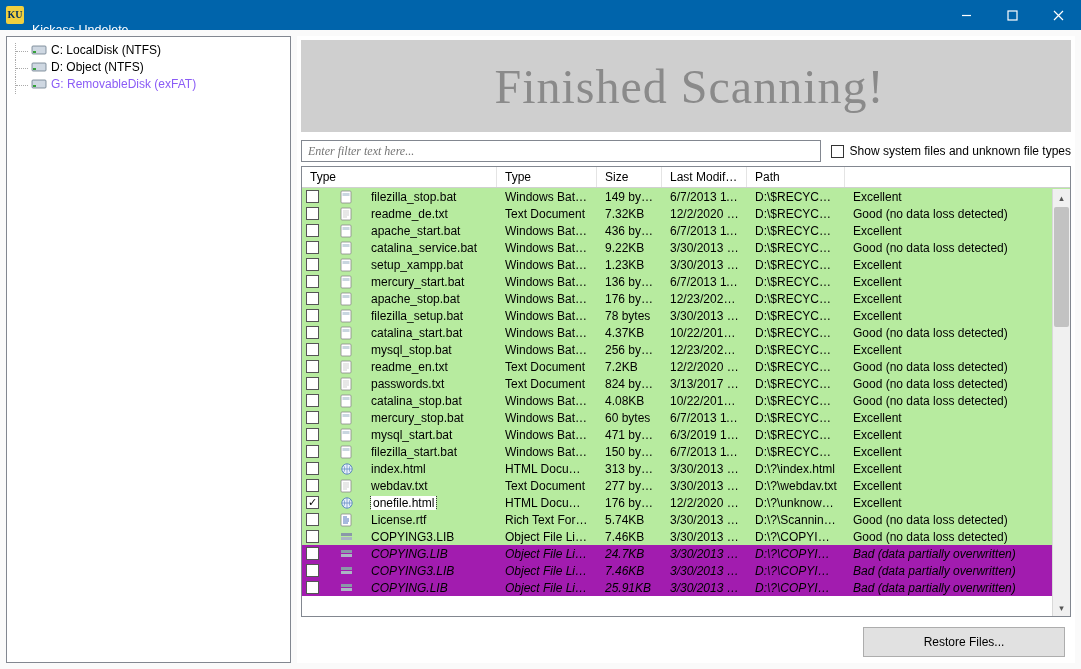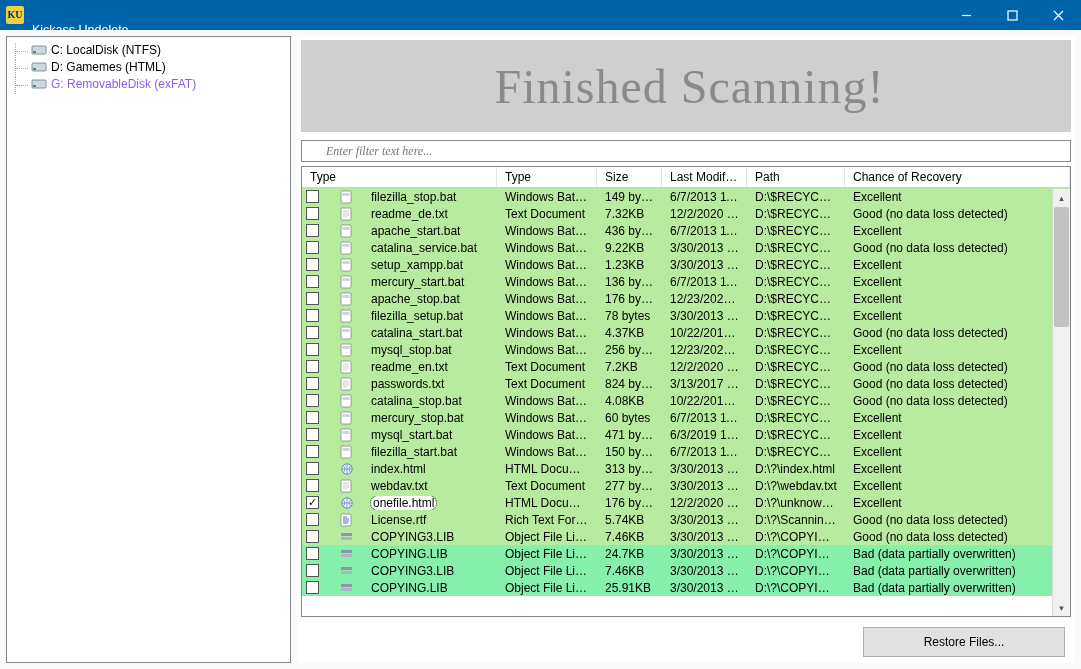--- a/index.html
+++ b/index.html
@@ -15,36 +15,36 @@
   .tree-item { display: flex; align-items: flex-start; height: 17px; padding-left: 18px; position: relative; }
   .tree-item::before { content: ""; position: absolute; left: 2px; top: 0; bottom: 0; border-left: 1px dotted #aaa; }
   .tree-item .dash { position: absolute; left: 3px; width: 12px; border-top: 1px dotted #aaa; top: 8px; }
   .disk-icon { width: 16px; height: 14px; margin-right: 4px; }
   .disk-icon svg { display: block; }
   .greyed { color: #8b5cf6; }
   .right-pane { flex: 1; display: flex; flex-direction: column; background: #fff; box-sizing: border-box; }
   .banner { height: 92px; background: #cfcfcf; margin: 4px 4px 8px 4px; display: flex; align-items: center; justify-content: center; }
   .banner-text { color: #8a8a8a; font-family: Georgia, 'Times New Roman', serif; font-size: 48px; letter-spacing: 1px; margin-left: 7px; }
   .filter-row { display: flex; align-items: center; padding: 0 4px 4px 4px; gap: 10px; }
-  .filter-input { flex: 1; height: 22px; border: 1px solid #828790; background: #fff; padding: 0 24px; font: italic 12px "Segoe UI"; color: #999; box-sizing: border-box; }
+  .filter-input { flex: 1; height: 22px; border: 1px solid #828790; background: #fff; padding: 0 6px; font: italic 12px "Segoe UI"; color: #999; box-sizing: border-box; }
   .sys-chk { display: flex; align-items: center; gap: 6px; font-size: 12px; }
   .chk { width: 13px; height: 13px; border: 1px solid #333; background: #fff; box-sizing: border-box; display: flex; align-items: center; justify-content: center; }
   .table-wrap { flex: 1; margin: 0 4px 4px 4px; border: 1px solid #828790; display: flex; flex-direction: column; overflow: hidden; position: relative; }
   .thead { display: flex; background: #fff; border-bottom: 1px solid #d0d0d0; font-size: 12px; }
   .th { padding: 3px 8px; box-sizing: border-box; border-right: 1px solid #e4e4e4; white-space: nowrap; overflow: hidden; text-overflow: ellipsis; }
   .tbody { flex: 1; overflow: hidden; }
   .tr { display: flex; height: 17px; align-items: center; font-size: 12px; }
   .td { padding: 0 8px; box-sizing: border-box; white-space: nowrap; overflow: hidden; text-overflow: ellipsis; }
   .td.namecell { display: flex; align-items: center; gap: 16px; padding-left: 4px; }
   .row-chk { width: 13px; height: 13px; border: 1px solid #555; background: #fff; box-sizing: border-box; flex: 0 0 13px; margin-right: 4px; display: flex; align-items: center; justify-content: center; }
   .row-chk.checked::after { content: "✓"; font-size: 11px; line-height: 11px; color: #000; }
   .file-icon { width: 16px; height: 14px; flex: 0 0 16px; }
   .green-row { background: #b7eb9f; }
-  .orange-row { background: #86efac; }
-  .sel-name { outline: 1px dotted #333; background: #fff; padding: 0 2px; border-radius: 7px; }
+  .orange-row { background: #a21caf; font-style: italic; }
+  .sel-name { outline: 1px dotted #333; background: #fff; padding: 0 2px; }
   .vscroll { position: absolute; right: 0; top: 22px; bottom: 0; width: 17px; background: #f0f0f0; border-left: 1px solid #d8d8d8; display: flex; flex-direction: column; }
   .vscroll .arrow { height: 17px; display: flex; align-items: center; justify-content: center; font-size: 9px; color: #555; cursor: pointer; }
   .vscroll .thumb { flex: 0 0 120px; background: #c2c2c2; margin: 1px; border-radius: 2px; }
   .vscroll .track { flex: 1; }
   .footer { height: 42px; display: flex; align-items: center; justify-content: flex-end; padding-right: 10px; }
   .restore-btn { width: 200px; height: 28px; background: #e1e1e1; border: 1px solid #adadad; font-size: 12px; display: flex; align-items: center; justify-content: center; cursor: pointer; margin-left: 24px; }
   
   .c-name { width: 195px; }
   .c-type { width: 100px; }
   .c-size { width: 65px; }
@@ -93,21 +93,21 @@
           <span>C: LocalDisk (NTFS)</span>
         </div>
         <div class="tree-item">
           <span class="dash"></span>
           <span class="disk-icon">
             <svg viewBox="0 0 16 14">
               <rect x="1" y="3" width="14" height="8" rx="1" fill="#cfd8e2" stroke="#6b7c8c" stroke-width="0.8"></rect>
               <rect x="2" y="8" width="3" height="2" fill="#35a13a"></rect>
             </svg>
           </span>
-          <span>D: Gamemes (HTML)</span>
+          <span>D: Object (NTFS)</span>
         </div>
         <div class="tree-item greyed">
           <span class="dash"></span>
           <span class="disk-icon">
             <svg viewBox="0 0 16 14">
               <rect x="1" y="3" width="14" height="8" rx="1" fill="#cfd8e2" stroke="#6b7c8c" stroke-width="0.8"></rect>
               <rect x="2" y="8" width="3" height="2" fill="#35a13a"></rect>
             </svg>
           </span>
           <span>G: RemovableDisk (exFAT)</span>
@@ -115,30 +115,33 @@
       </div>
 
     <div class="right-pane">
 
       <div class="banner">
         <div class="banner-text">Finished Scanning!</div>
       </div>
 
       <div class="filter-row">
         <input class="filter-input" placeholder="Enter filter text here..." style="">
+        <label class="sys-chk">
+          <span class="chk"></span>
+          <span>Show system files and unknown file types</span>
+        </label>
       </div>
 
       <div class="table-wrap">
         <div class="thead">
           <div class="th c-name">Type</div>
           <div class="th c-type">Type</div>
           <div class="th c-size">Size</div>
           <div class="th c-mod">Last Modified</div>
           <div class="th c-path">Path</div>
-          <div class="th c-chance">Chance of Recovery</div>
         </div>
         <div class="tbody" id="tbody">
             <div class="tr green-row">
               <div class="td c-name namecell">
                 <span class="row-chk"></span>
                 <span class="file-icon"><svg viewBox="0 0 16 14">
                     <rect x="2" y="1" width="10" height="12" rx="1" fill="#fff" stroke="#888" stroke-width="0.8"></rect>
                     <rect x="3.5" y="3" width="7" height="3" fill="#c9d6e0"></rect>
                   </svg></span>
                 <span>filezilla_stop.bat</span>

